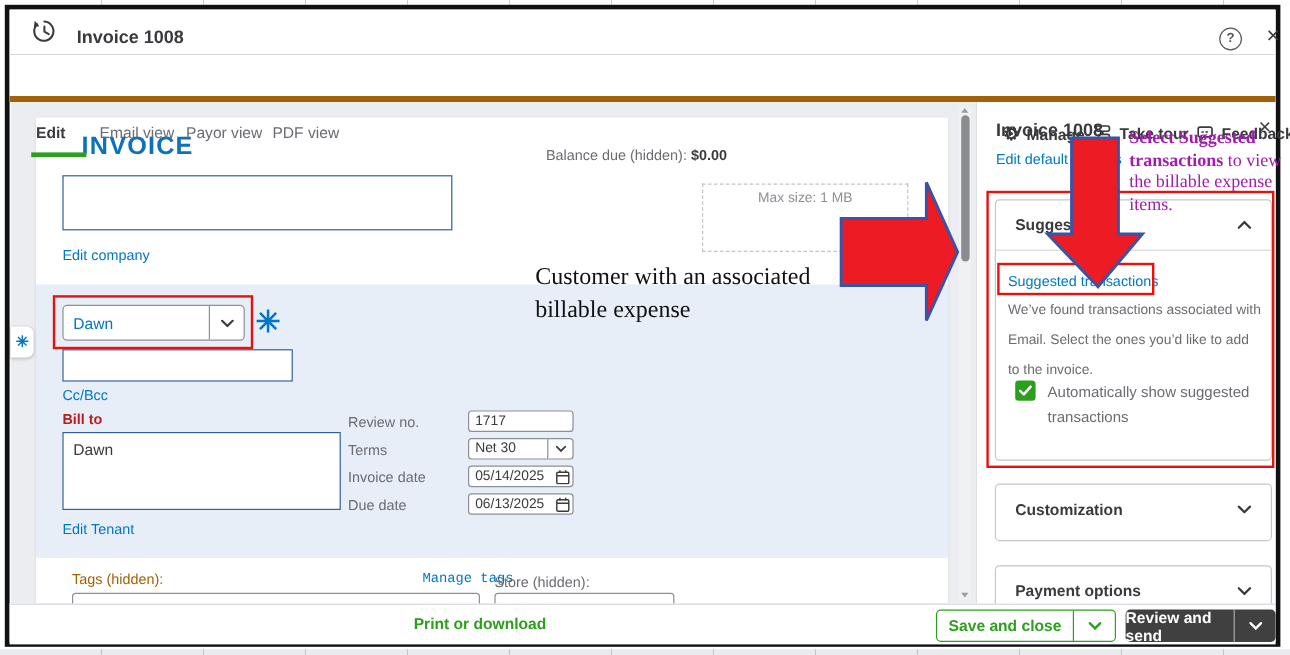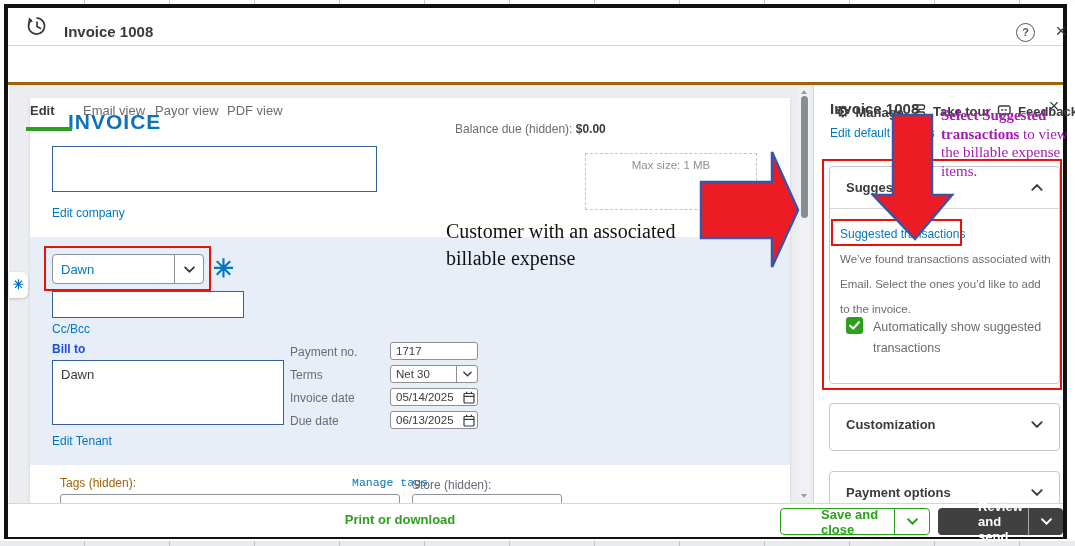--- a/index.html
+++ b/index.html
@@ -20,21 +20,21 @@
   .titlebar { left:8px; top:8px; width:1055px; height:38px; background:#fff;
     border-bottom:1px solid #d4d7dc; z-index:2; }
   .title-text { left:56px; top:15px; font-size:15px; font-weight:bold; color:#393a3d; }
   .help-circle { left:1008px; top:15px; width:19px; height:19px; border:1.6px solid #55565a;
     border-radius:50%; color:#55565a; font-size:11px; font-weight:bold; text-align:center;
     line-height:16px; cursor:pointer; }
   .close-x { left:1042px; top:12px; width:22px; height:22px; font-size:19px; color:#393a3d;
     text-align:center; line-height:22px; cursor:pointer; }
 
   .tabbar { left:8px; top:46px; width:1055px; height:39px; background:#fff;
-    border-bottom:3px solid #a16207; z-index:2; }
+    border-bottom:5px solid #a16207; z-index:2; }
   .tab { top:57px; font-size:13px; color:#6b6c72; cursor:pointer; }
   .tab.active { color:#393a3d; font-weight:bold; }
   .tab-underline { left:18px; top:81px; width:46px; height:4px; background:#2ca01c; }
   .topctl { top:57px; font-size:13px; font-weight:600; color:#393a3d; cursor:pointer;
     display:flex; align-items:center; gap:6px; }
   .topctl svg, .topctl .glyph { color:#393a3d; }
 
   
   .main-bg { left:9px; top:85px; width:804px; height:418px; background:#ebedf0; }
   .card { left:30px; top:98px; width:760px; height:405px; background:#fff;
@@ -57,21 +57,21 @@
   .red-outline { border:2.5px solid #e8120c; z-index:30; pointer-events:none; }
 
   .customer-select { left:52px; top:254px; width:152px; height:30px; background:#fff;
     border:1px solid #8d9096; border-radius:4px; display:flex; align-items:center; cursor:pointer; }
   .customer-select .val { flex:1; padding-left:8px; font-size:13px; color:#0077c5; }
   .select-chev { width:29px; height:100%; border-left:1px solid #8d9096; display:flex;
     align-items:center; justify-content:center; color:#393a3d; }
   .sparkle-big { left:213px; top:254px; font-size:25px; font-weight:bold; color:#0077c5; }
   .email-input { left:52px; top:291px; width:192px; height:27px; background:#fff;
     border:1.5px solid #31609c; }
-  .billto-label { left:52px; top:342px; font-size:12px; font-weight:bold; color:#1d4ed8; }
+  .billto-label { left:52px; top:342px; font-size:12px; font-weight:bold; color:#b91c1c; }
   .billto-box { left:52px; top:360px; width:232px; height:65px; background:#fff;
     border:1.5px solid #31609c; font-size:13px; color:#393a3d; padding:6px 8px; }
 
   .frow-label { left:290px; font-size:12px; color:#6b6c72; }
   .finput { left:390px; width:88px; height:18px; background:#fff; border:1px solid #8d9096;
     border-radius:3px; font-size:11.5px; color:#393a3d; display:flex; align-items:center; }
   .finput .val { flex:1; padding-left:5px; white-space:nowrap; overflow:hidden; }
   .finput .chev-seg { width:21px; height:100%; border-left:1px solid #8d9096; display:flex;
     align-items:center; justify-content:center; color:#393a3d; }
   .finput .cal { width:17px; display:flex; align-items:center; justify-content:center; }
@@ -118,21 +118,21 @@
   .redbox-suggestions { left:822px; top:159px; width:240px; height:231px; }
   .redbox-suglink { left:831px; top:219px; width:131px; height:27px; border-width:2px; }
   .redbox-customer { left:44px; top:246px; width:167px; height:45px; }
 
   
   .footer { left:8px; top:503px; width:1055px; height:34px; background:#fff;
     border-top:1px solid #d4d7dc; z-index:10; }
   .print-link { left:320px; top:512px; width:160px; text-align:center; font-size:13px;
     font-weight:bold; color:#2ca01c; cursor:pointer; }
   .btn { top:508px; height:27px; border-radius:4px; display:flex; align-items:stretch;
-    font-size:13px; font-weight:bold; cursor:pointer;padding-left:40px; }
+    font-size:13px; font-weight:bold; cursor:pointer; }
   .btn-secondary { left:780px; width:150px; background:#fff; border:1.5px solid #2ca01c;
     color:#2ca01c; }
   .btn-primary { left:938px; width:125px; background:#404040; color:#fff; }
   .btn .blabel { flex:1; display:flex; align-items:center; justify-content:center; }
   .btn .bchev { width:35px; display:flex; align-items:center; justify-content:center; }
   .btn-secondary .bchev { border-left:1.5px solid #2ca01c; }
   .btn-primary .bchev { border-left:1px solid rgba(255,255,255,.55); }
 
   
   .side-tab { left:9px; top:272px; width:19px; height:26px; background:#fff;
@@ -219,21 +219,21 @@
 </div>
 <div class="abs sparkle-big">✳</div>
 
 <div class="abs email-input"></div>
 <div class="abs link" style="left:52px;top:322px">Cc/Bcc</div>
 
 <div class="abs billto-label">Bill to</div>
 <div class="abs billto-box">Dawn</div>
 <div class="abs link" style="left:52px;top:434px">Edit Tenant</div>
 
-<div class="abs frow-label" style="top:345px">Payment no.</div>
+<div class="abs frow-label" style="top:345px">Review no.</div>
 <div class="abs finput" style="top:342px">
   <span class="val">1717</span>
 </div>
 
 <div class="abs frow-label" style="top:368px">Terms</div>
 <div class="abs finput" style="top:365px">
   <span class="val">Net 30</span>
   <span class="chev-seg">
     <svg width="9" height="6" viewBox="0 0 10 6">
         <polyline points="1,1 5,5 9,1" fill="none" stroke="currentColor" stroke-width="1.6" stroke-linecap="round"></polyline>

